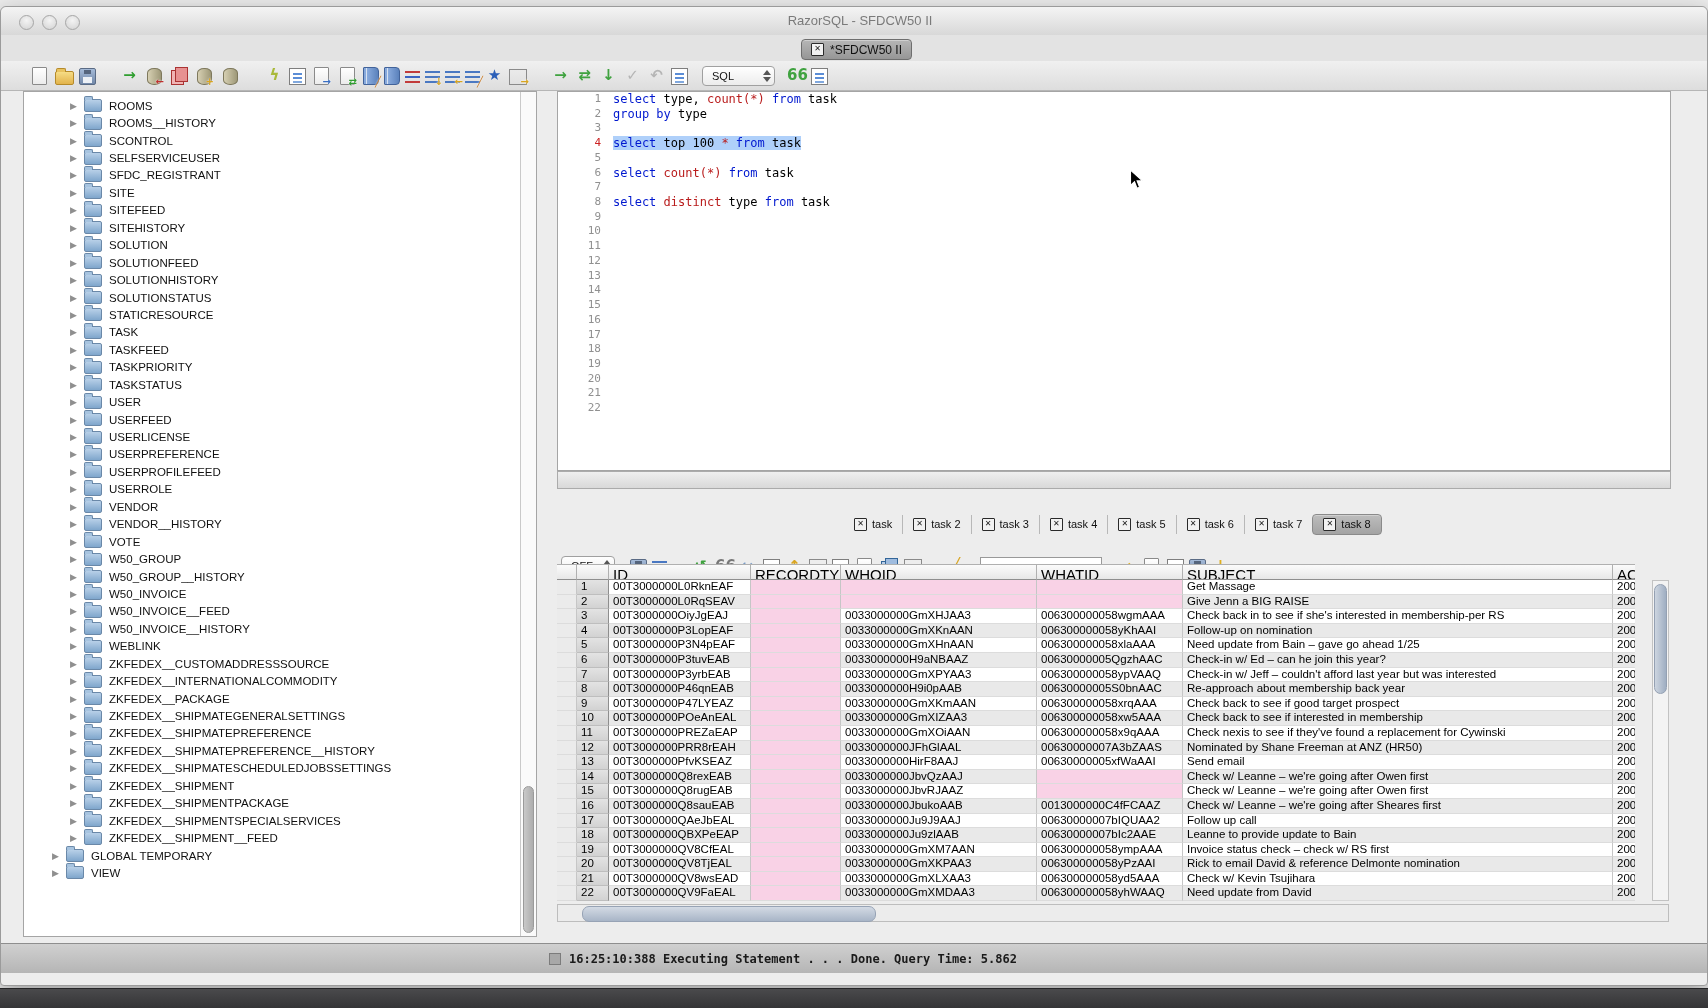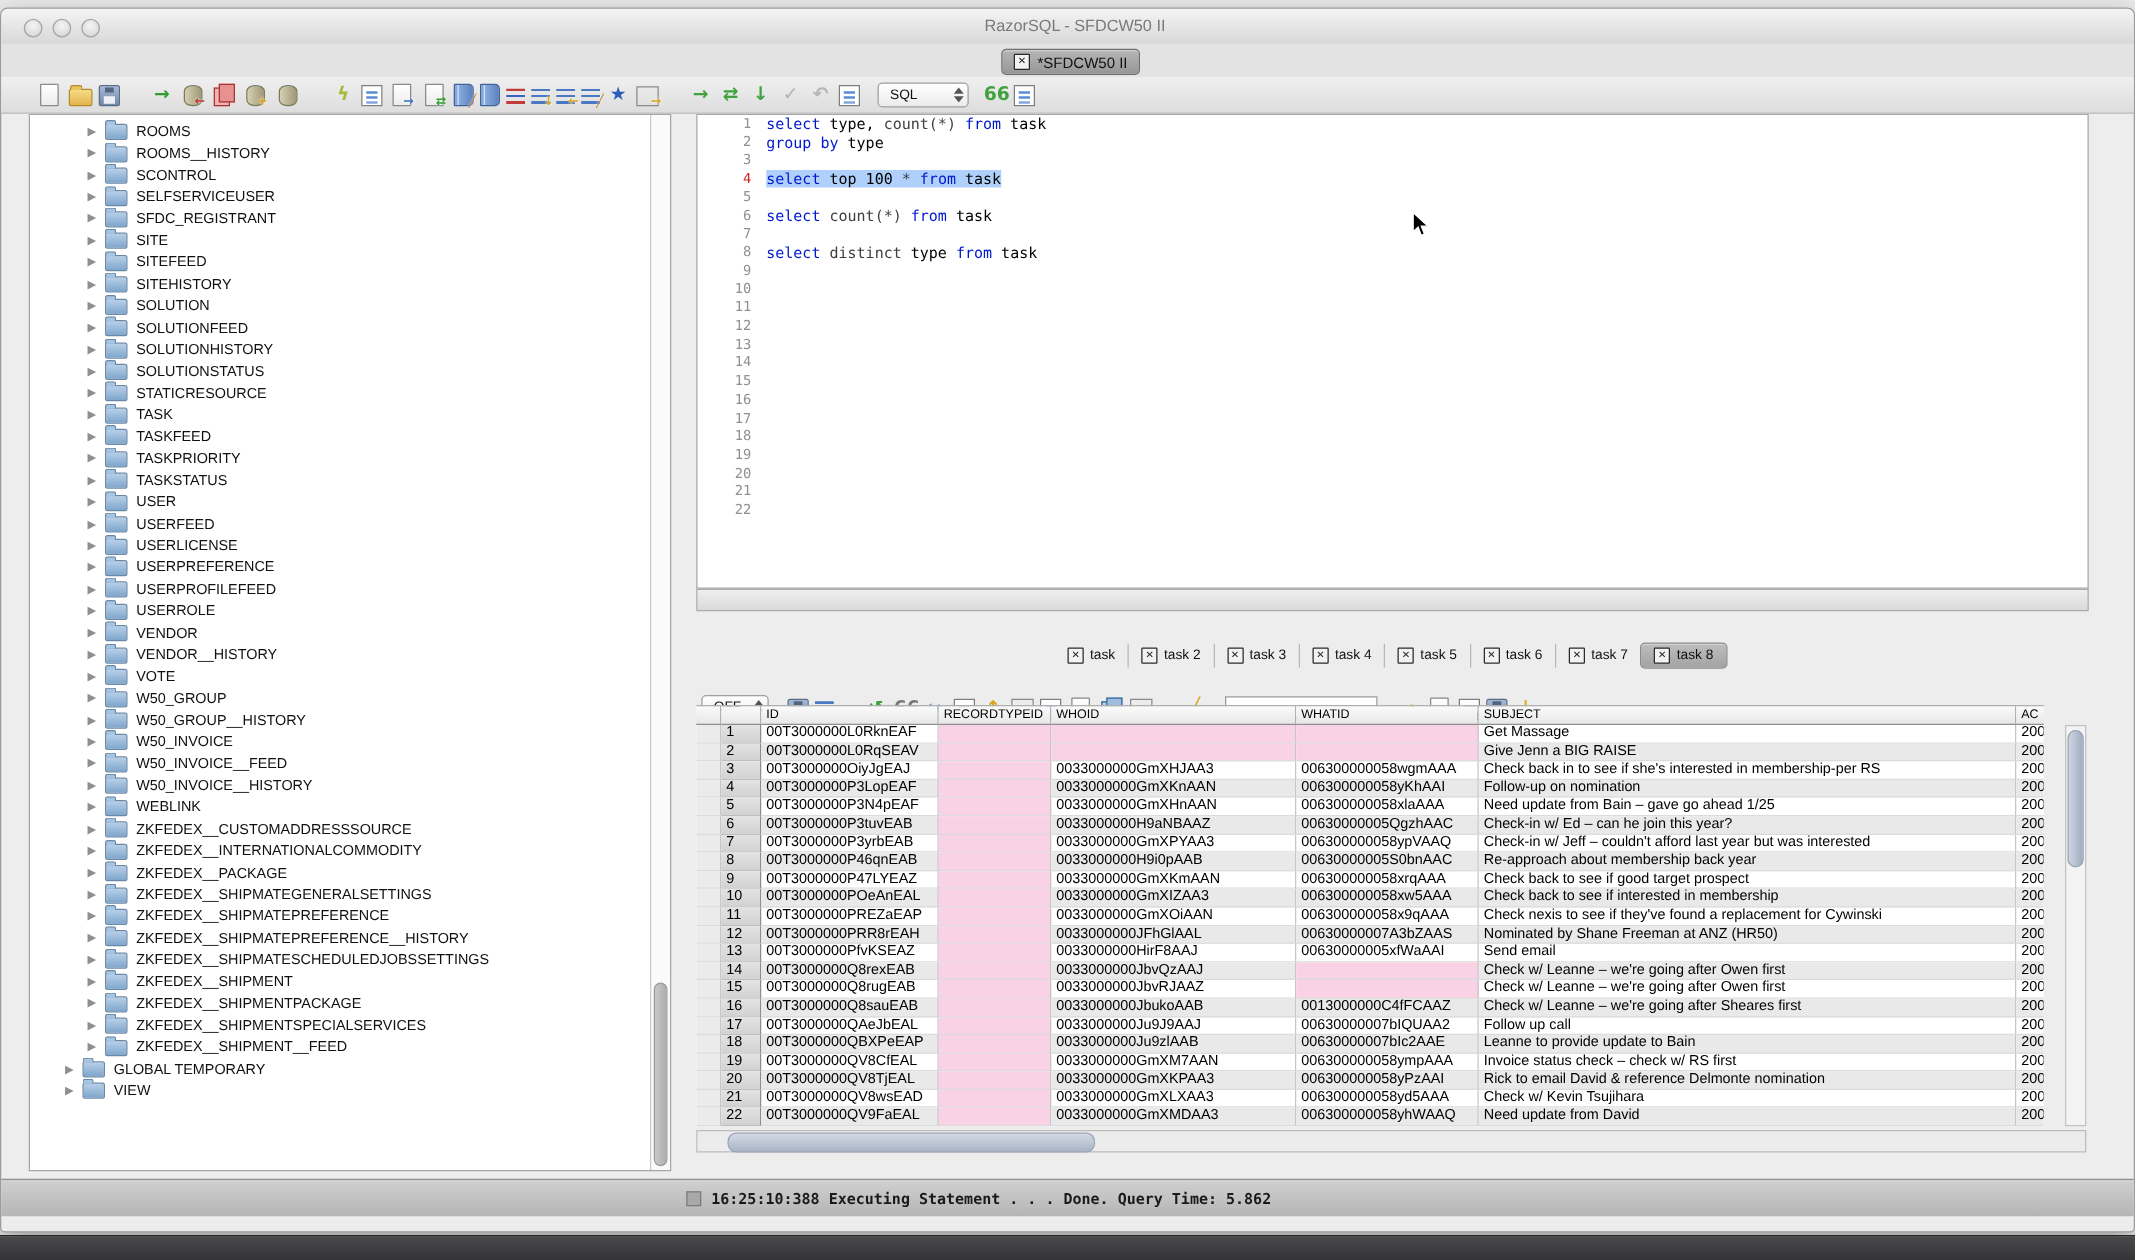--- a/index.html
+++ b/index.html
@@ -101,21 +101,21 @@
 
   
   #editor{position:absolute;left:556px;top:84px;width:1114px;height:380px;background:#FFF;
        border:1px solid #A5A5A5;box-sizing:border-box;overflow:hidden;}
   .eline{height:14.72px;display:flex;font-family:"DejaVu Sans Mono",monospace;font-size:12px;
        line-height:14.72px;white-space:pre;}
   .gut{width:50px;flex:none;text-align:right;padding-right:7px;color:#909090;font-size:11px;box-sizing:border-box;}
   .gut.cur{color:#CC2222;}
   .code{padding-left:5px;}
   .tok-k{color:#0018CF;}
-  .tok-r{color:#404040;}
+  .tok-r{color:#b91c1c;}
   .tok-p{color:#000;}
   .sel .selbg{background:#AFD0FA;}
   #ed-hscroll{position:absolute;left:556px;top:464px;width:1114px;height:18px;box-sizing:border-box;
        background:linear-gradient(#EFEFEF,#D9D9D9);border:1px solid #ABABAB;}
   #ed-status{position:absolute;left:556px;top:484px;width:1114px;height:19px;box-sizing:border-box;
        background:linear-gradient(#D6D6D6,#ACACAC);border:1px solid #8B8B8B;
        display:flex;align-items:center;justify-content:center;gap:24px;padding-right:120px;
        font-size:11px;color:#151515;white-space:nowrap;}
 
   
@@ -131,21 +131,21 @@
   #rtoolbar{position:absolute;left:556px;top:530px;width:1114px;height:26px;display:flex;
        align-items:center;gap:5px;padding-left:4px;box-sizing:border-box;margin-top:16px;}
   #off-dd{width:54px;margin-right:10px;}
   .rsearch{width:122px;height:18px;border:1px solid #999;background:#FFF;margin:0 10px;
        font-size:11px;padding:0 4px;box-sizing:border-box;}
 
   
   #grid-header{position:absolute;left:556px;top:557px;height:16px;display:flex;}
   .hcell{box-sizing:border-box;height:16px;background:linear-gradient(#FBFBFB,#E7E7E7);
        border-right:1px solid #B0B0B0;border-bottom:1px solid #8E8E8E;border-top:1px solid #B0B0B0;
-       font-size:10px;color:#000;padding:1px 0 0 4px;overflow:hidden;white-space:nowrap;}
+       font-size:15px;color:#000;padding:1px 0 0 4px;overflow:hidden;white-space:nowrap;}
   #grid-rows{position:absolute;left:556px;top:573px;height:321.2px;overflow:hidden;background:#FFF;}
   .grow{display:flex;height:14.6px;}
   .gcell{box-sizing:border-box;height:14.6px;border-right:1px solid #C6C6C6;border-bottom:1px solid #DCDCDC;
        font-size:11.5px;line-height:13.6px;color:#000;padding-left:4px;overflow:hidden;white-space:nowrap;}
   .grow.alt .gcell{background:#E9E9E9;}
   .gcell.pink{background:#F9D2E6 !important;}
   .gcell.corner{background:#EBEBEB !important;}
   .gcell.num{background:linear-gradient(#E3E3E3,#D2D2D2) !important;border-right:1px solid #8E8E8E;
        border-bottom:1px solid #BEBEBE;}
   .c0{width:20px}.c1{width:32px}.c2{width:142px}.c3{width:90px}.c4{width:196px}

